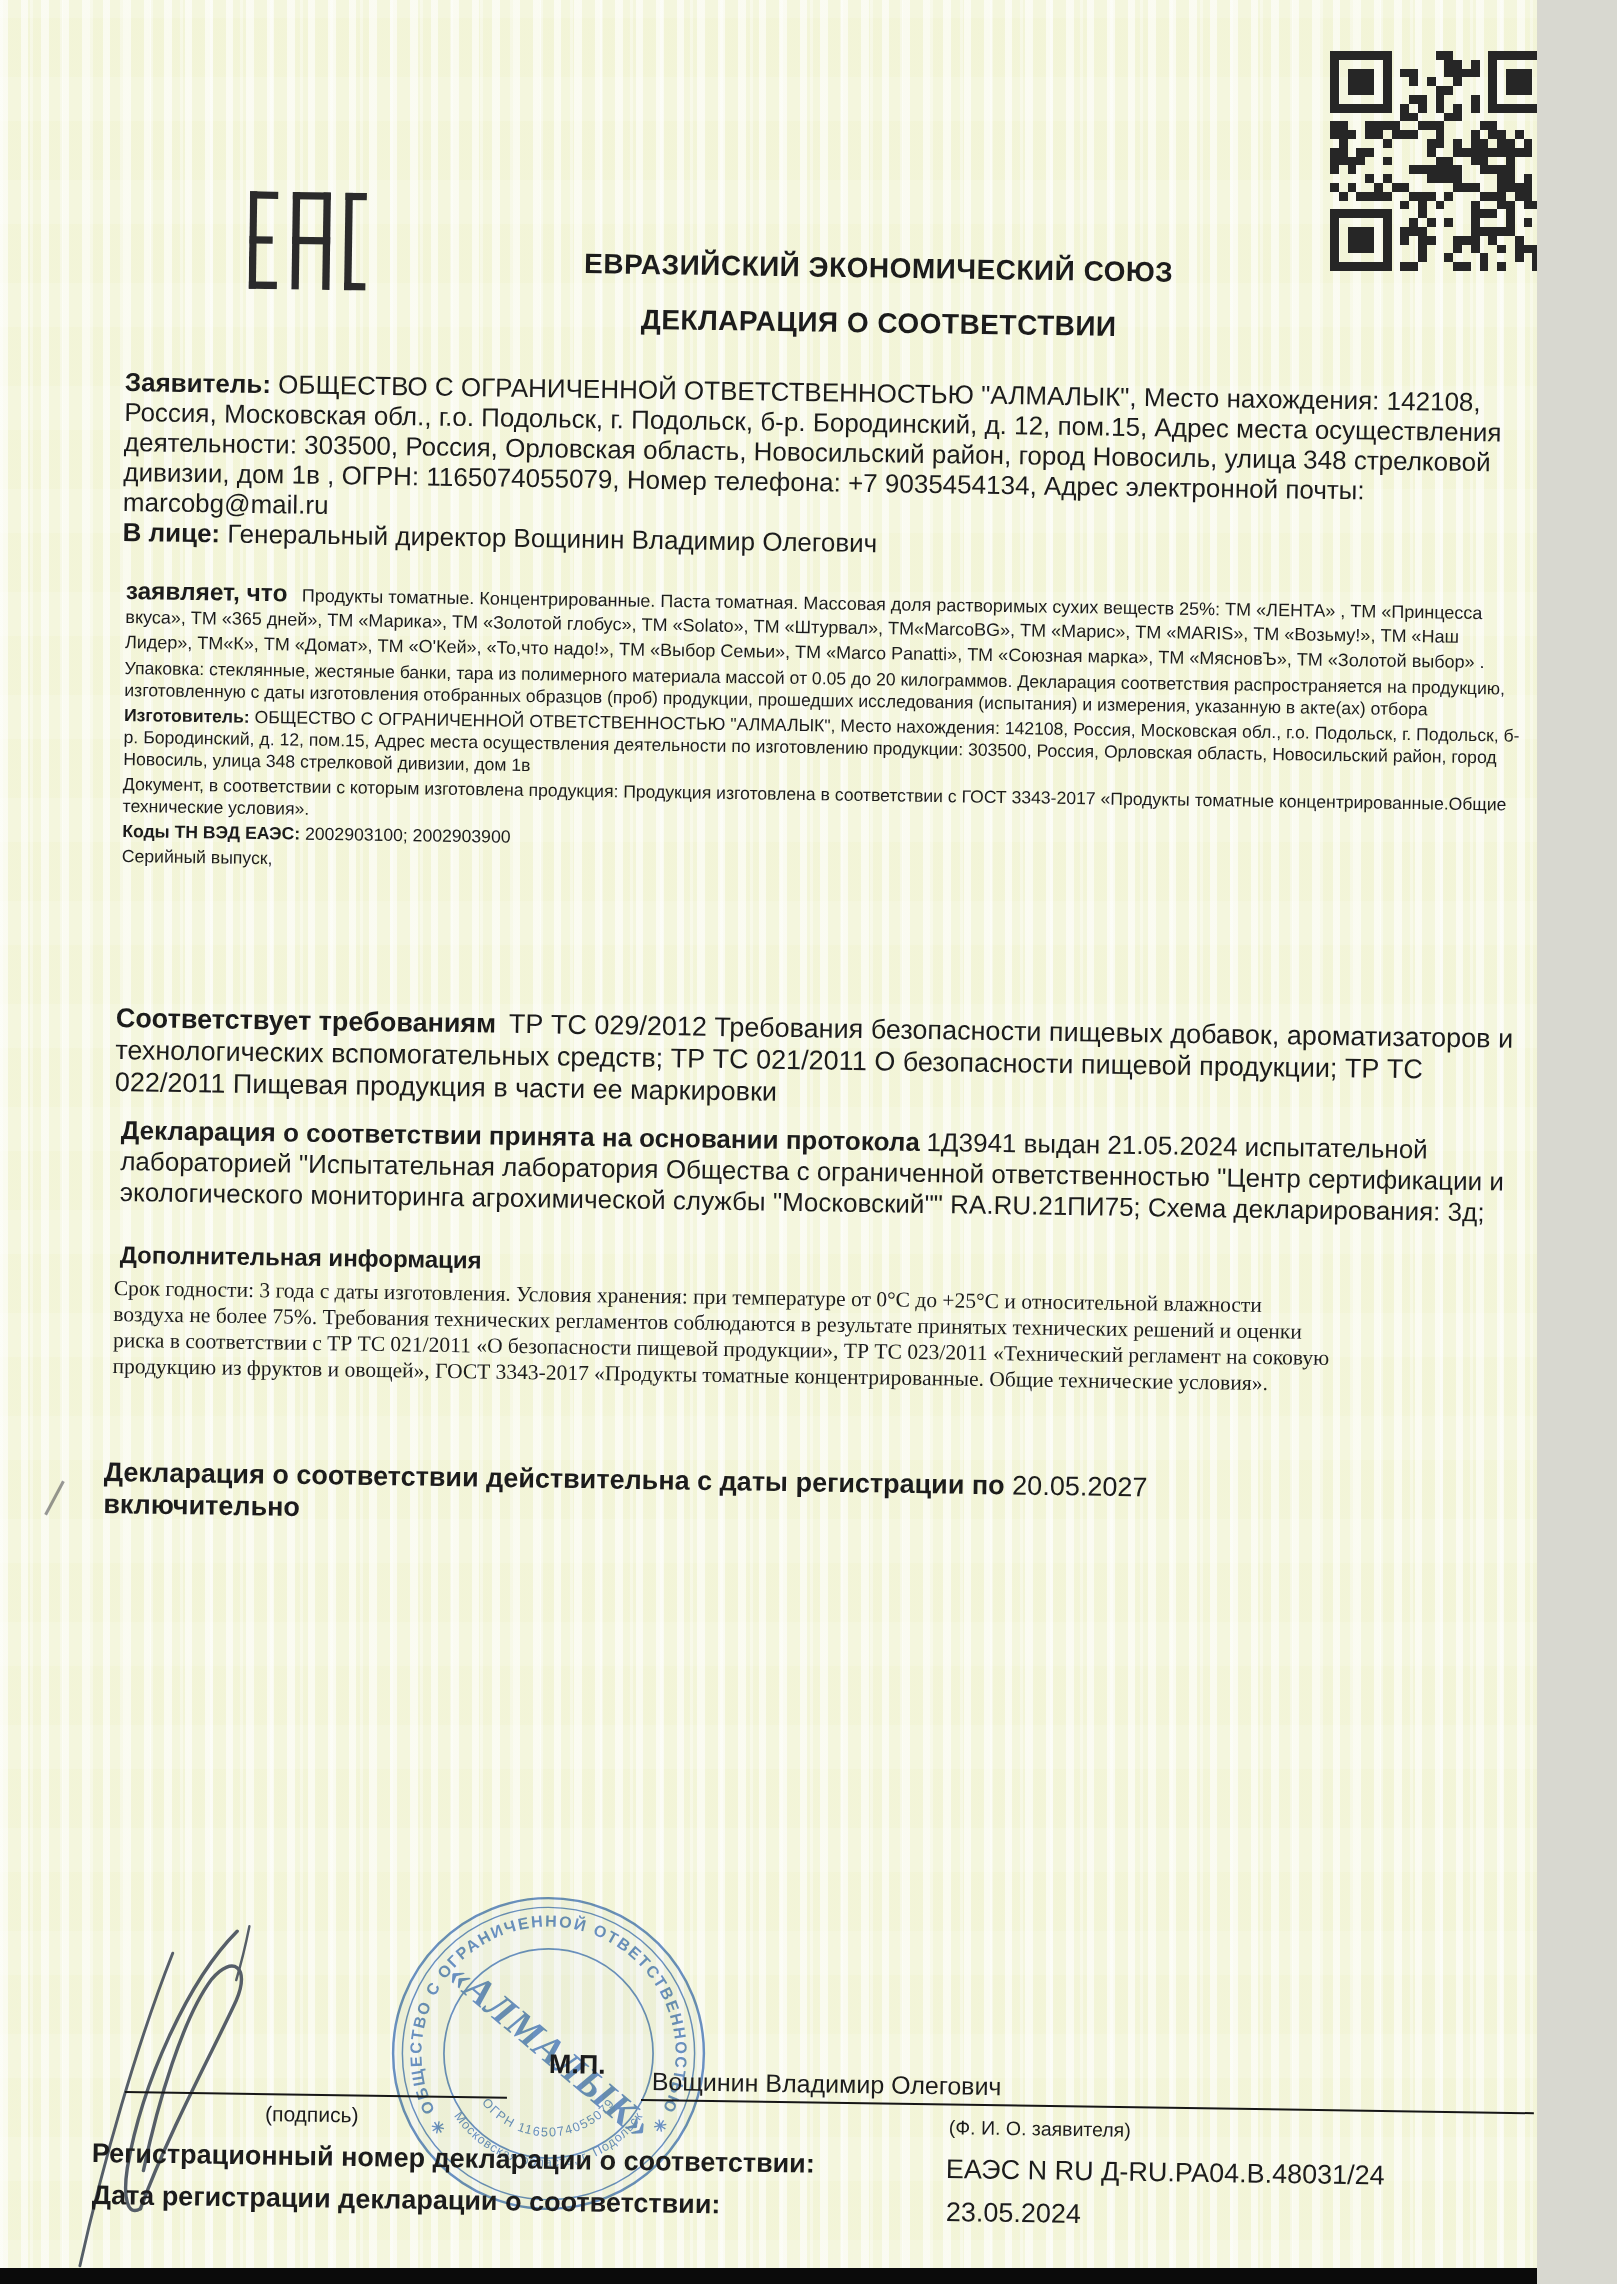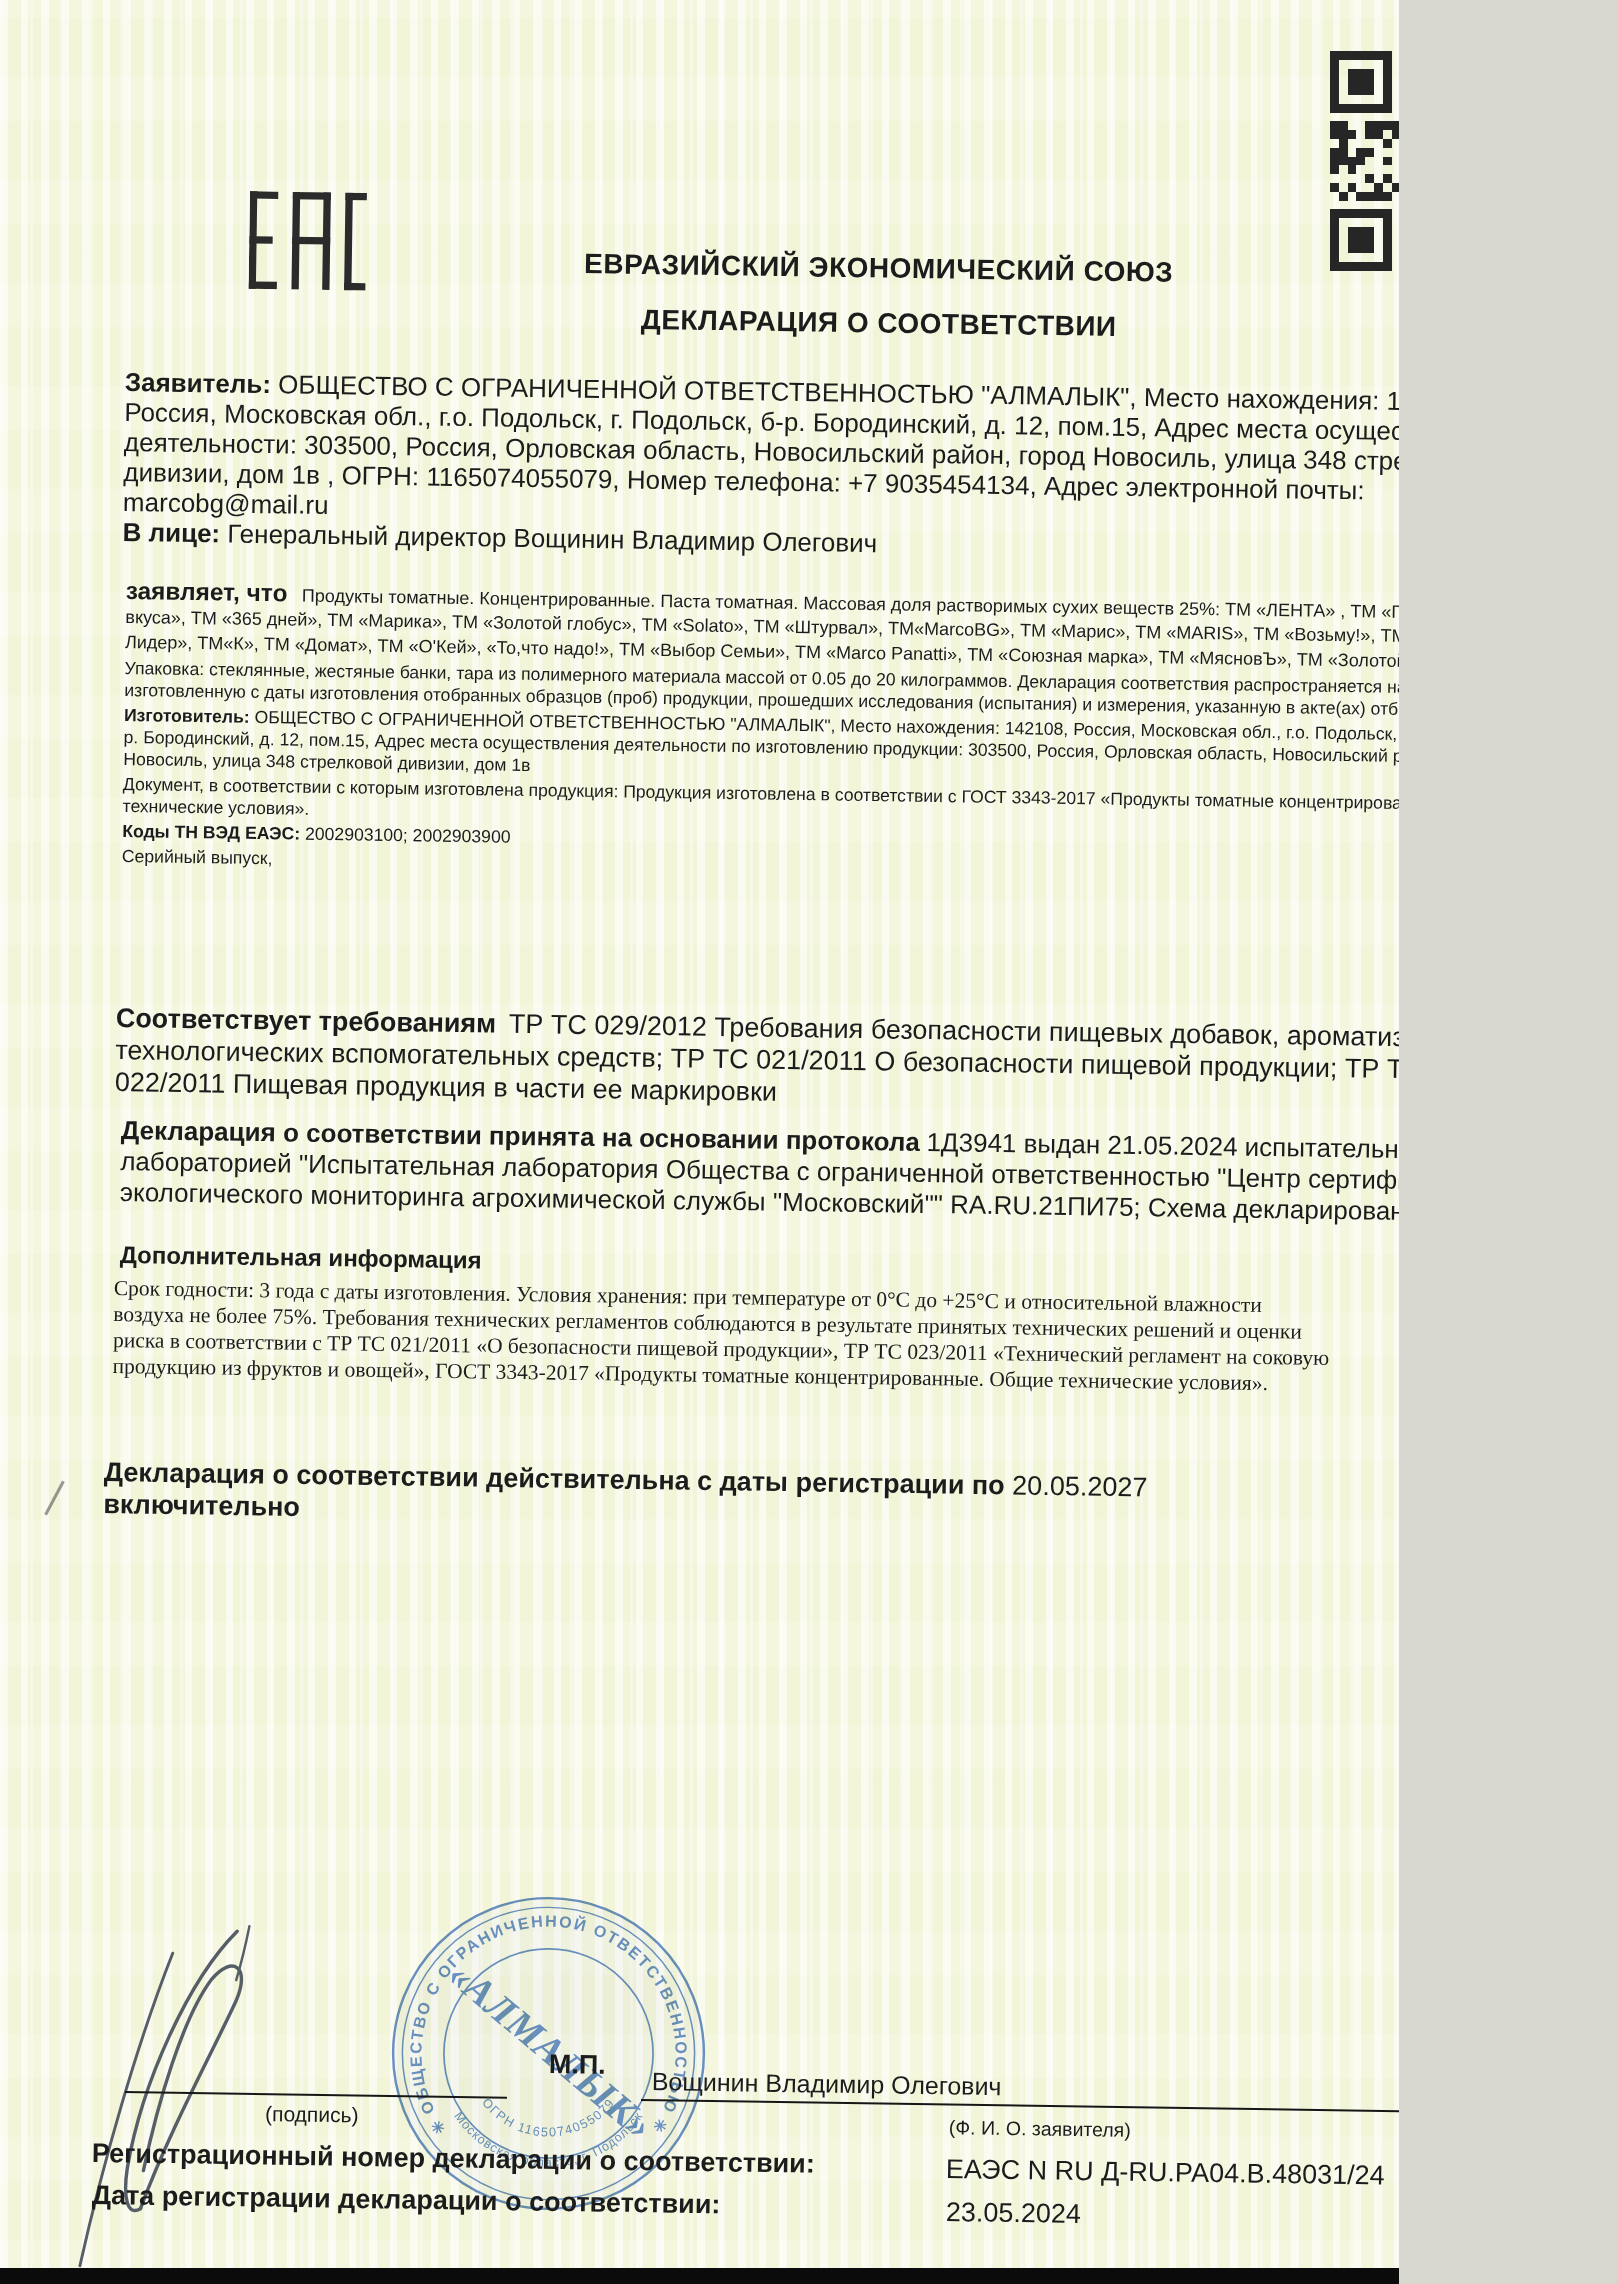--- a/index.html
+++ b/index.html
@@ -1,18 +1,18 @@
 <!DOCTYPE html>
 <html style="font-size:7.8px"><head>
 <meta charset="utf-8">
 <style>
   html,body{margin:0;padding:0;background:#d8d8d0;}
   #page{
     position:relative;
-    width:1399px;height:2284px;
+    width:1537px;height:2284px;
     overflow:hidden;
     background-color:#f3f5d9;
     background-image:
       repeating-linear-gradient(90deg, rgba(255,255,255,0.60) 0px 7.8px, rgba(255,255,255,0) 7.8px 20.5px),
       repeating-linear-gradient(90deg, rgba(255,255,255,0.35) 0px 3.4px, rgba(255,255,255,0) 3.4px 30px),
       repeating-linear-gradient(0deg, rgba(255,255,255,0.12) 0px 44px, rgba(240,242,210,0.18) 44px 103px);
     font-family:"Liberation Sans", sans-serif;
     color:#1c1c1c;
   }
   .abs{position:absolute;}

